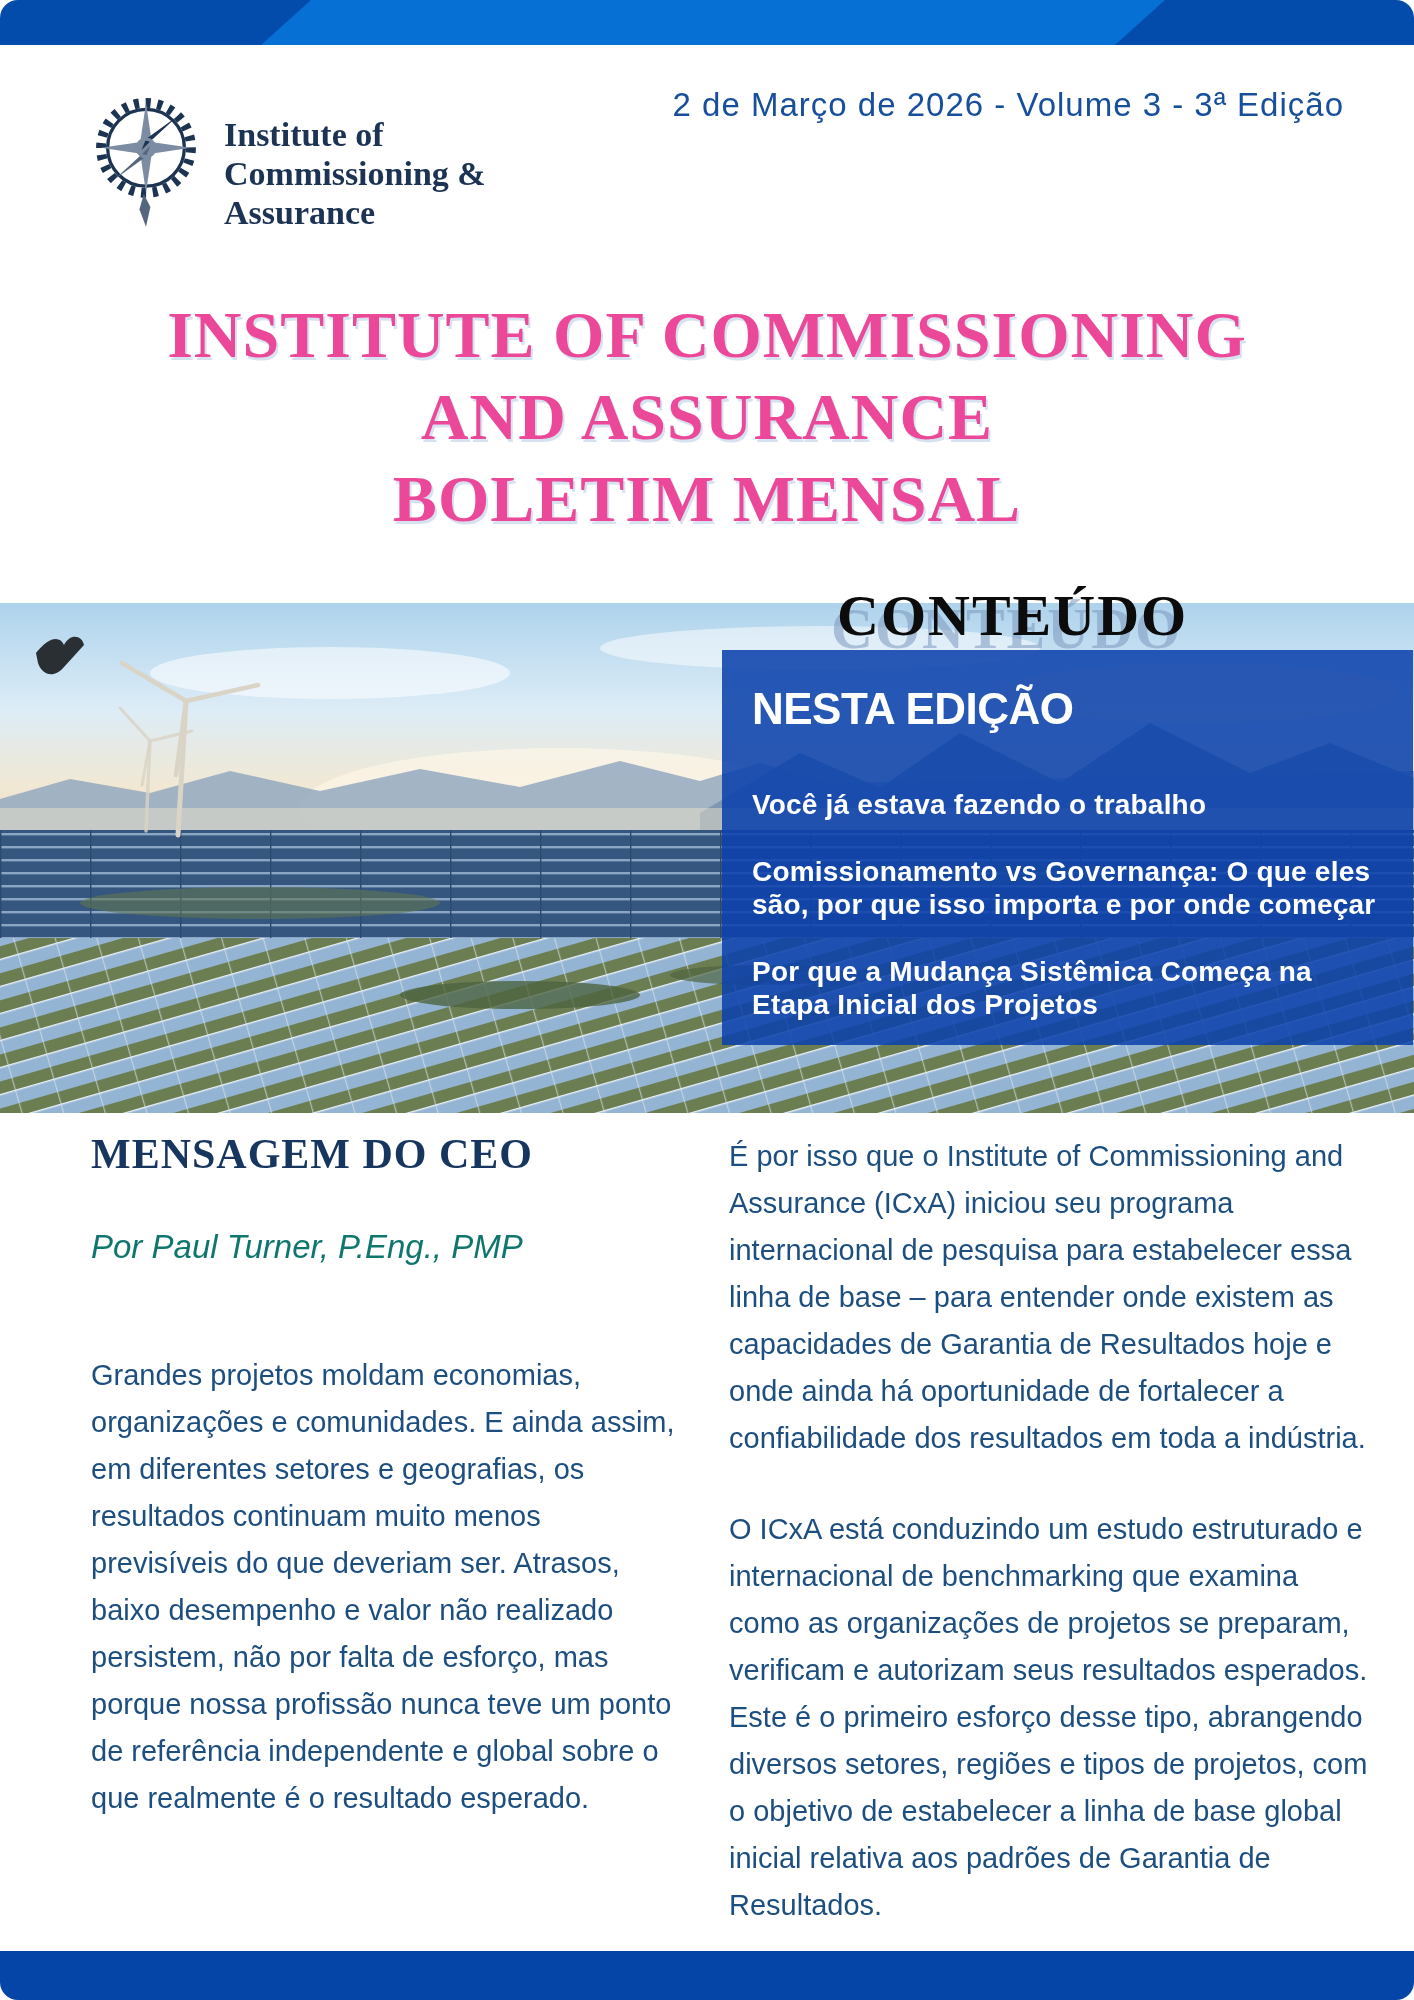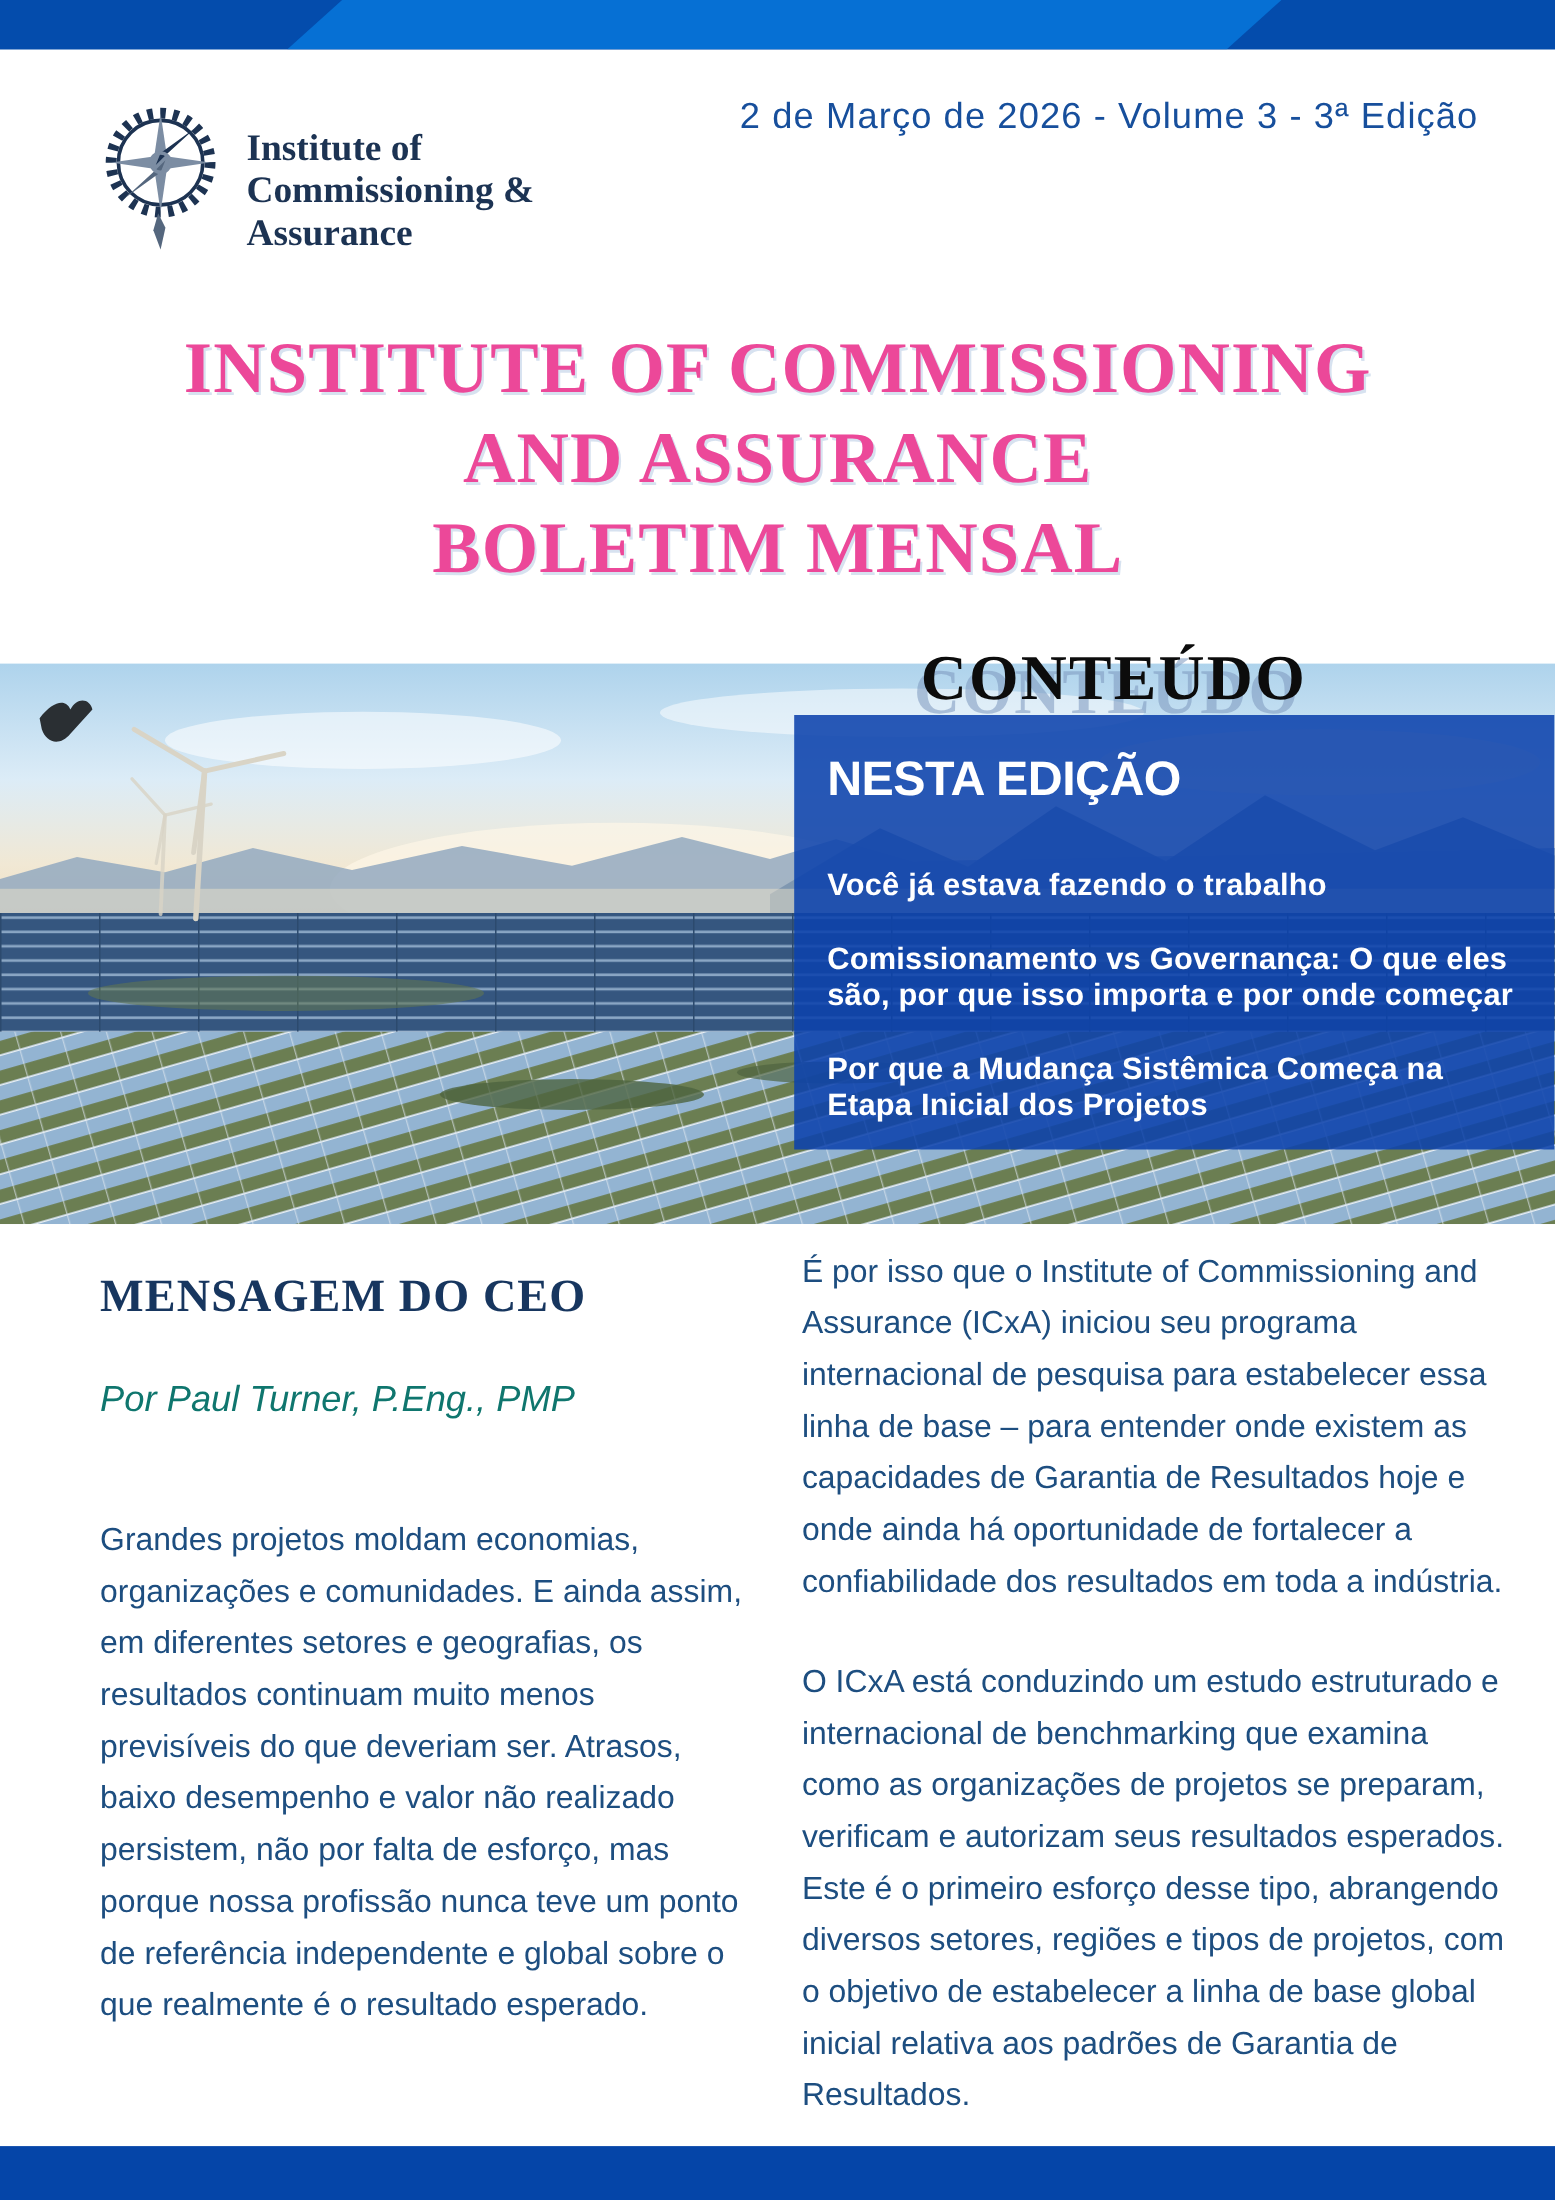--- a/index.html
+++ b/index.html
@@ -1,17 +1,17 @@
 <!DOCTYPE html>
 <html><head>
 <meta charset="utf-8">
 <style>
   html,body{margin:0;padding:0;background:#ffffff;}
   .page{position:relative;width:1414px;height:2000px;background:#ffffff;overflow:hidden;
-        font-family:"Liberation Sans",sans-serif;}
+        font-family:"Liberation Sans",sans-serif;border-radius:18px;}
 
   
   .topbar{position:absolute;top:0;left:0;width:1414px;height:45px;background:#044cac;}
   .topbar-light{position:absolute;top:0;left:0;width:1414px;height:45px;background:#0670d4;
         clip-path:polygon(311px 0,1165px 0,1115px 100%,261px 100%);}
 
   
   .logo{position:absolute;top:93px;left:78px;width:480px;}
   .logo-icon{position:absolute;top:0;left:0;width:136px;height:136px;}
   .logo-text{position:absolute;top:22px;left:146px;font-family:"Liberation Serif",serif;
@@ -33,21 +33,21 @@
         letter-spacing:2px;text-shadow:-6px 13px 0 rgba(123,152,189,0.55);}
 
   
   .edition-box{position:absolute;top:650px;left:722px;width:691px;height:395px;z-index:2;
         background:rgba(13,66,172,0.88);box-sizing:border-box;padding:34px 24px 0 30px;color:#ffffff;}
   .edition-title{font-size:44px;font-weight:700;letter-spacing:-0.5px;margin:0 0 54px 0;}
   .edition-item{font-size:28px;font-weight:700;line-height:1.18;letter-spacing:0.2px;
         margin:0 0 34px 0;}
 
   
-  .col-left{position:absolute;top:1130px;left:91px;width:586px;margin-top:25px;}
+  .col-left{position:absolute;top:1130px;left:91px;width:586px;}
   .ceo-heading{font-family:"Liberation Serif",serif;font-weight:700;font-size:42px;
         letter-spacing:1px;color:#17365f;margin:0 0 50px 0;}
   .ceo-byline{font-style:italic;font-size:33px;color:#0f766e;margin:0 0 86px 0;}
   .ceo-subheading{font-weight:700;font-size:30px;line-height:45px;color:#16477d;margin:0 0 45px 0;}
   .body-par{font-size:29px;line-height:47px;color:#1d4e80;margin:0 0 44px 0;}
 
   .col-right{position:absolute;top:1133px;left:729px;width:645px;}
 
   
   .bottombar{position:absolute;top:1951px;left:0;width:1414px;height:49px;background:#0545a8;}

